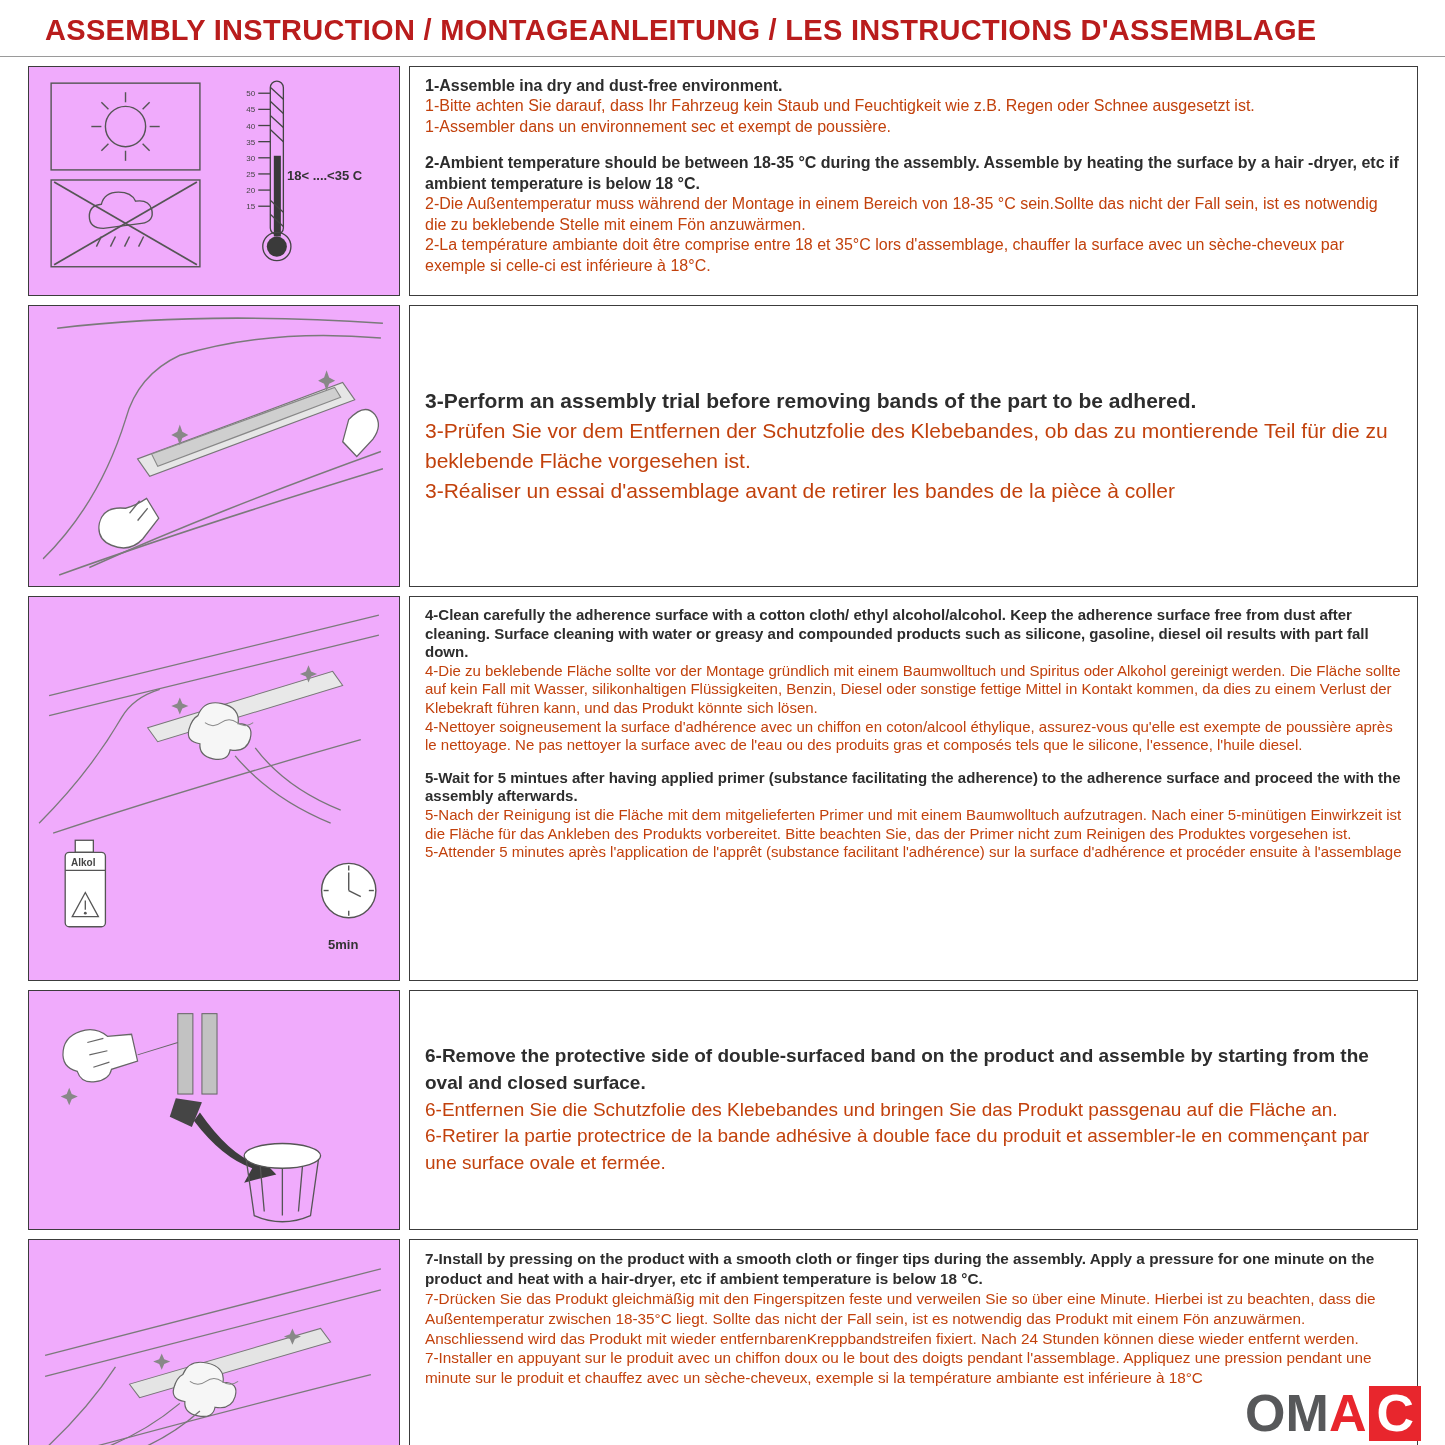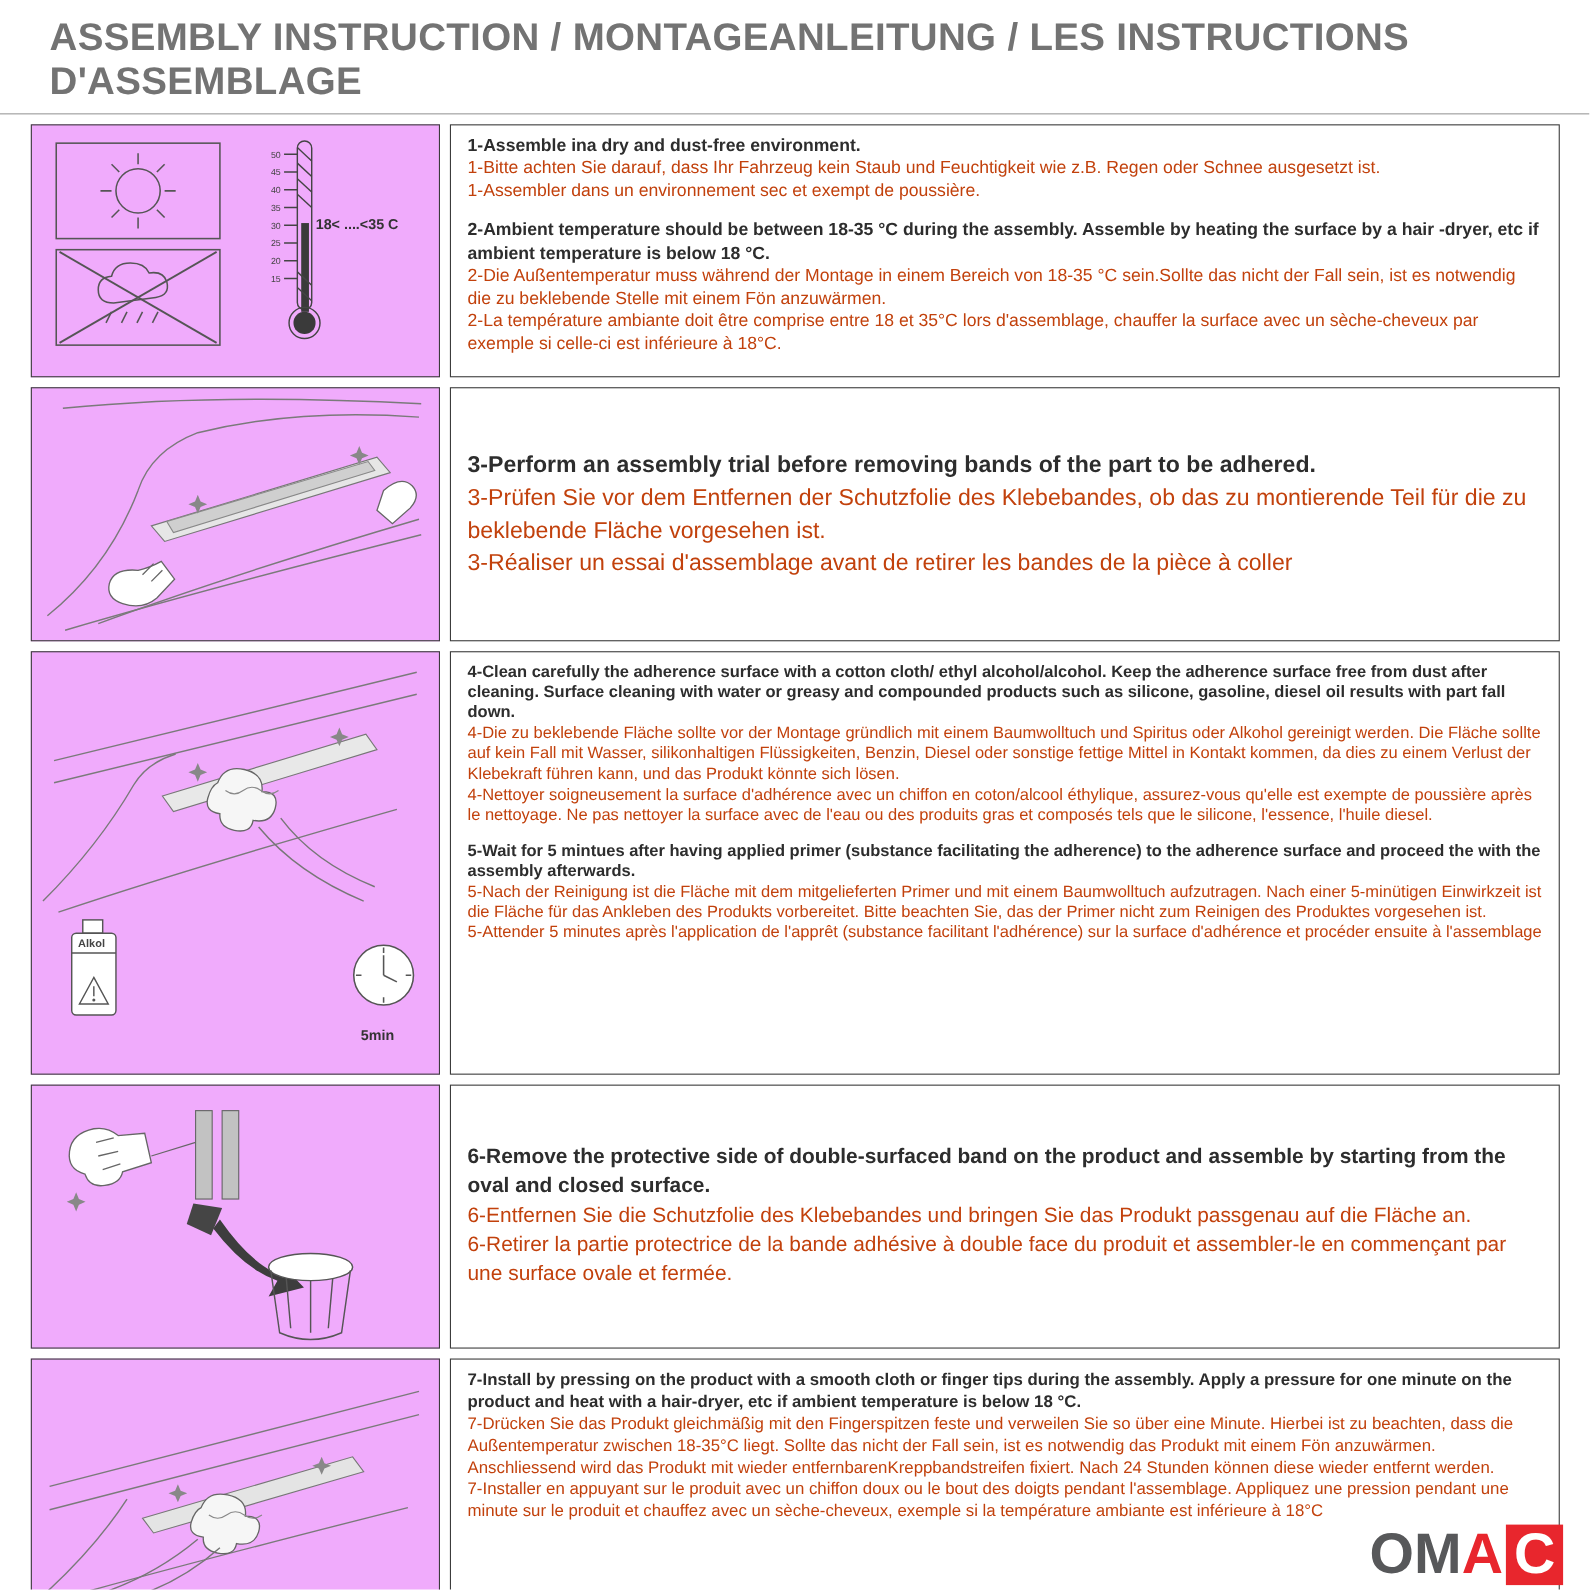--- a/index.html
+++ b/index.html
@@ -1,40 +1,40 @@
 <!DOCTYPE html>
 <html><head>
 <meta charset="utf-8">
 <style>
   html,body{margin:0;padding:0;}
   body{
     width:1445px;height:1445px;background:#fff;position:relative;overflow:hidden;
     font-family:"Liberation Sans", sans-serif;
   }
   .header{padding:14px 30px 9px 45px;border-bottom:1.5px solid #9a9a9a;}
-  .header h1{margin:0;color:#737373;font-size:35px;font-weight:800;letter-spacing:.3px;}
+  .header h1{margin:0;color:#b91c1c;font-size:29px;font-weight:800;letter-spacing:.3px;}
   main{padding:0 27px 0 28px;}
   .row{display:flex;gap:9px;margin-top:9px;}
   .illus{width:372px;flex:none;border:1.5px solid #3c3c3c;position:relative;background:#f0abfc;box-sizing:border-box;}
   .illus svg{position:absolute;left:0;top:0;width:100%;height:100%;}
   .txt{flex:1;border:1.5px solid #3c3c3c;padding:9px 15px;box-sizing:border-box;overflow:hidden;background:#fff;}
   .txt.center{display:flex;flex-direction:column;justify-content:center;}
-  .r1{height:230px}.r2{height:231px}.r3{height:385px}.r4{height:240px}.r5{height:224px}
+  .r1{height:230px}.r2{height:282px}.r3{height:385px}.r4{height:240px}.r5{height:224px}
   p{margin:0;}
   .en{font-weight:700;color:#2d2d2d;}
   .de,.fr{color:#c2410c;font-weight:400;}
   .t1{font-size:16px;line-height:1.28;}
   .t2{font-size:21px;line-height:1.42;}
   .t3{font-size:15px;line-height:1.24;}
   .t4{font-size:19px;line-height:1.42;}
   .t5{font-size:15.3px;line-height:1.3;}
   .group + .group{margin-top:16px;}
   .t3 .group + .group{margin-top:14px;}
   .lbl{position:absolute;color:#333;white-space:nowrap;}
-  .thermo-lbl{left:258px;top:82px;font-size:13px;font-weight:600;}
+  .thermo-lbl{left:258px;top:101px;font-size:13px;font-weight:600;}
   .alkol-lbl{left:42px;top:260px;font-size:10px;font-weight:700;color:#444;}
   .fivemin-lbl{left:299px;top:324px;font-size:13px;font-weight:700;margin-top:16px;}
   .logo{position:absolute;right:24px;bottom:4px;font-weight:900;font-size:52px;letter-spacing:0;line-height:1;}
   .logo .om{color:#57585a;}
   .logo .a{color:#e8262d;}
   .logo .c{color:#fff;background:#e8262d;padding:1px 7px 2px 7px;margin-left:3px;display:inline-block;}
 </style>
 </head>
 <body>
 

